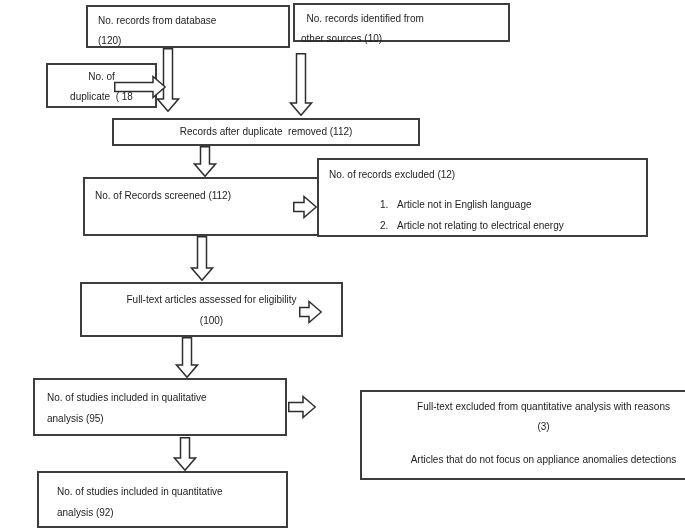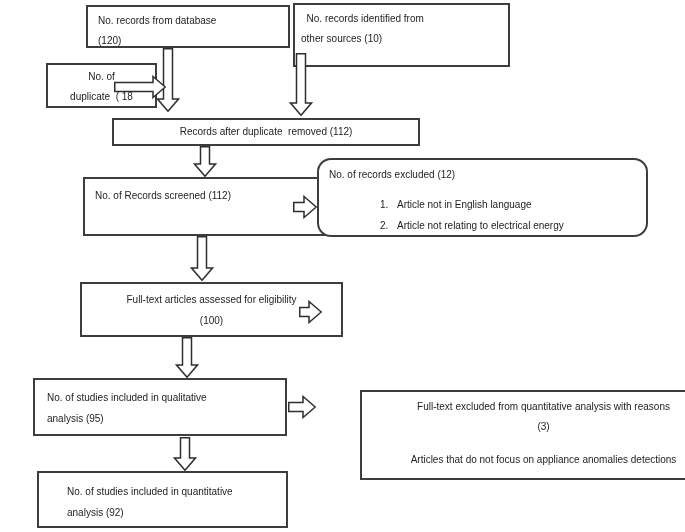--- a/index.html
+++ b/index.html
@@ -47,52 +47,52 @@
   }
 </style>
 </head>
 <body>
 
 <div class="diagram">
 
   <div class="box pad box-text" style="left:86px; top:5px; width:204px; height:43px;">No. records from database
 (120)</div>
 
-  <div class="box pad box-text" style="left:293px; top:3px; width:217px; height:64px; padding-left:6px;">  No. records identified from
+  <div class="box pad box-text" style="left:293px; top:3px; width:217px; height:39px; padding-left:6px;">  No. records identified from
 other sources (10)</div>
 
   <div class="box box-text center" style="left:2px; top:63px; width:111px; height:45px; padding-top:2px;">No. of
 duplicate  ( 18</div>
 
   <div class="box box-text center vmid1" style="left:68px; top:118px; width:308px; height:28px;">Records after duplicate  removed (112)</div>
 
   <div class="box pad box-text" style="left:43px; top:177px; width:250px; height:59px; padding-top:7px;margin-left:40px;">No. of Records screened (112)</div>
 
-  <div class="box" style="left:317px; top:158px; width:331px; height:79px; padding:5px 10px;border-radius:14px;">
+  <div class="box" style="left:317px; top:158px; width:331px; height:79px; padding:5px 10px;">
     <div class="box-text">No. of records excluded (12)</div>
     <ol class="reasons-list">
       <li>Article not in English language</li>
       <li>Article not relating to electrical energy</li>
     </ol>
   </div>
 
   <div class="box box-text center" style="left:36px; top:282px; width:263px; height:55px; padding-top:5px; line-height:21px;">Full-text articles assessed for eligibility
 (100)</div>
 
 
   <div class="box box-text" style="left:33px; top:378px; width:254px; height:58px; padding:7px 12px; line-height:21px;">No. of studies included in qualitative
 analysis (95)</div>
 
   <div class="box center" style="left:316px; top:390px; width:367px; height:90px; padding:5px 2px;">
     <div class="box-text">Full-text excluded from quantitative analysis with reasons
 (3)</div>
     <div class="box-text gap-top">Articles that do not focus on appliance anomalies detections</div>
   </div>
 
-  <div class="box box-text" style="left:37px; top:471px; width:251px; height:57px; padding:8px 28px; line-height:21px;">No. of studies included in quantitative
+  <div class="box box-text" style="left:37px; top:471px; width:251px; height:57px; padding:8px 18px; line-height:21px;">No. of studies included in quantitative
 analysis (92)</div>
 
   <svg class="arrow" style="left:156px; top:48px;" width="24" height="64">
     <polygon points="7.5,0.75 16.5,0.75 16.5,51 22.5,51 12,63.25 1.5,51 7.5,51"></polygon>
   </svg>
 
   <svg class="arrow" style="left:289px; top:53px;" width="24" height="63">
     <polygon points="7.5,0.75 16.5,0.75 16.5,50 22.5,50 12,62.25 1.5,50 7.5,50"></polygon>
   </svg>
 

